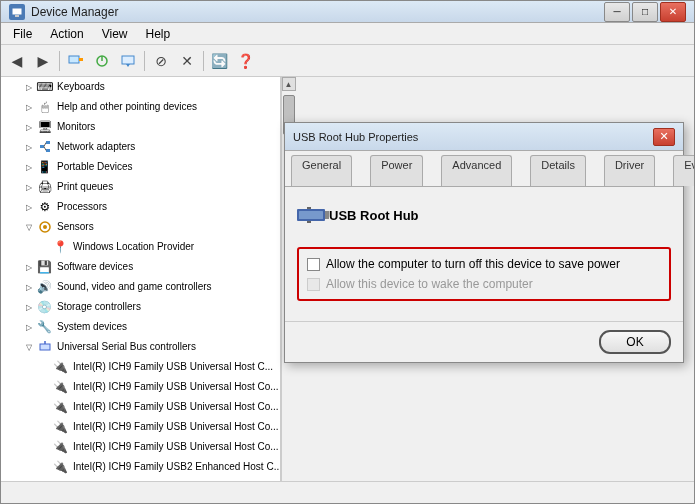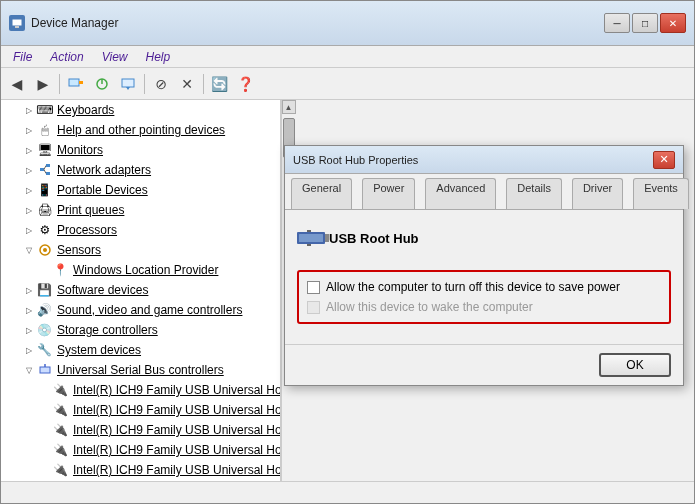--- a/index.html
+++ b/index.html
@@ -20,21 +20,21 @@
       background: #f0f0f0;
       border: 1px solid #888;
       display: flex;
       flex-direction: column;
       position: relative;
     }
 
     
     .title-bar {
       background: linear-gradient(to bottom, #dce9f5, #c8d8ea);
-      height: 45px;
+      height: 22px;
       display: flex;
       align-items: center;
       justify-content: space-between;
       padding: 0 8px;
       border-bottom: 1px solid #aaa;
     }
     .title-bar-left {
       display: flex;
       align-items: center;
       gap: 6px;
@@ -75,24 +75,23 @@
       height: 22px;
       display: flex;
       align-items: center;
       padding: 0 4px;
       border-bottom: 1px solid #ccc;
       gap: 2px;
     }
     .menu-item {
       padding: 12px 8px;
       font-size: 12px;
-      color: #4c1d95;
+      color: #000000;
       cursor: pointer;
       border-radius: 2px;
-      font-style: italic;
     }
 
     
     .toolbar {
       background: #f0f0f0;
       height: 32px;
       display: flex;
       align-items: center;
       padding: 0 4px;
       border-bottom: 1px solid #ccc;
@@ -154,23 +153,22 @@
       width: 16px;
       height: 16px;
       margin-right: 4px;
       display: inline-flex;
       align-items: center;
       justify-content: center;
       flex-shrink: 0;
       font-size: 12px;
     }
     .tree-label {
-      font-size: 12px;
+      font-size: 10px;
       line-height: 1;
-      text-decoration: underline;
     }
 
     
     .status-bar {
       height: 22px;
       background: #f0f0f0;
       border-top: 1px solid #ccc;
       display: flex;
       align-items: center;
       padding: 0 8px;
@@ -220,21 +218,21 @@
       font-size: 11px;
       display: flex; align-items: center; justify-content: center;
       cursor: pointer;
     }
 
     
     .tab-bar {
       display: flex;
       padding: 4px 6px 0 6px;
       background: #f0f0f0;
-      gap: 8px;
+      gap: 16px;
       border-bottom: 1px solid #aaa;
     }
     .tab {
       padding: 3px 10px;
       font-size: 11px;
       border: 1px solid #aaa;
       border-bottom: none;
       background: #e0e0e0;
       cursor: pointer;
       margin-right: 2px;
@@ -312,21 +310,21 @@
       justify-content: flex-end;
       gap: 8px;
       padding: 8px 12px;
       border-top: 1px solid #ccc;
     }
     .dialog-btn {
       width: 72px;
       height: 24px;
       background: linear-gradient(to bottom, #f8f8f8, #e0e0e0);
       border: 1px solid #888;
-      border-radius: 3px;
+      border-radius: 11px;
       font-size: 12px;
       cursor: pointer;
       display: flex; align-items: center; justify-content: center;
     }
     .dialog-btn.default { border: 2px solid #555; }
 
     
     .tree-panel::-webkit-scrollbar { width: 14px; }
     .tree-panel::-webkit-scrollbar-track { background: #f0f0f0; }
     .tree-panel::-webkit-scrollbar-thumb { background: #c0c0c0; border: 2px solid #f0f0f0; border-radius: 3px; }

